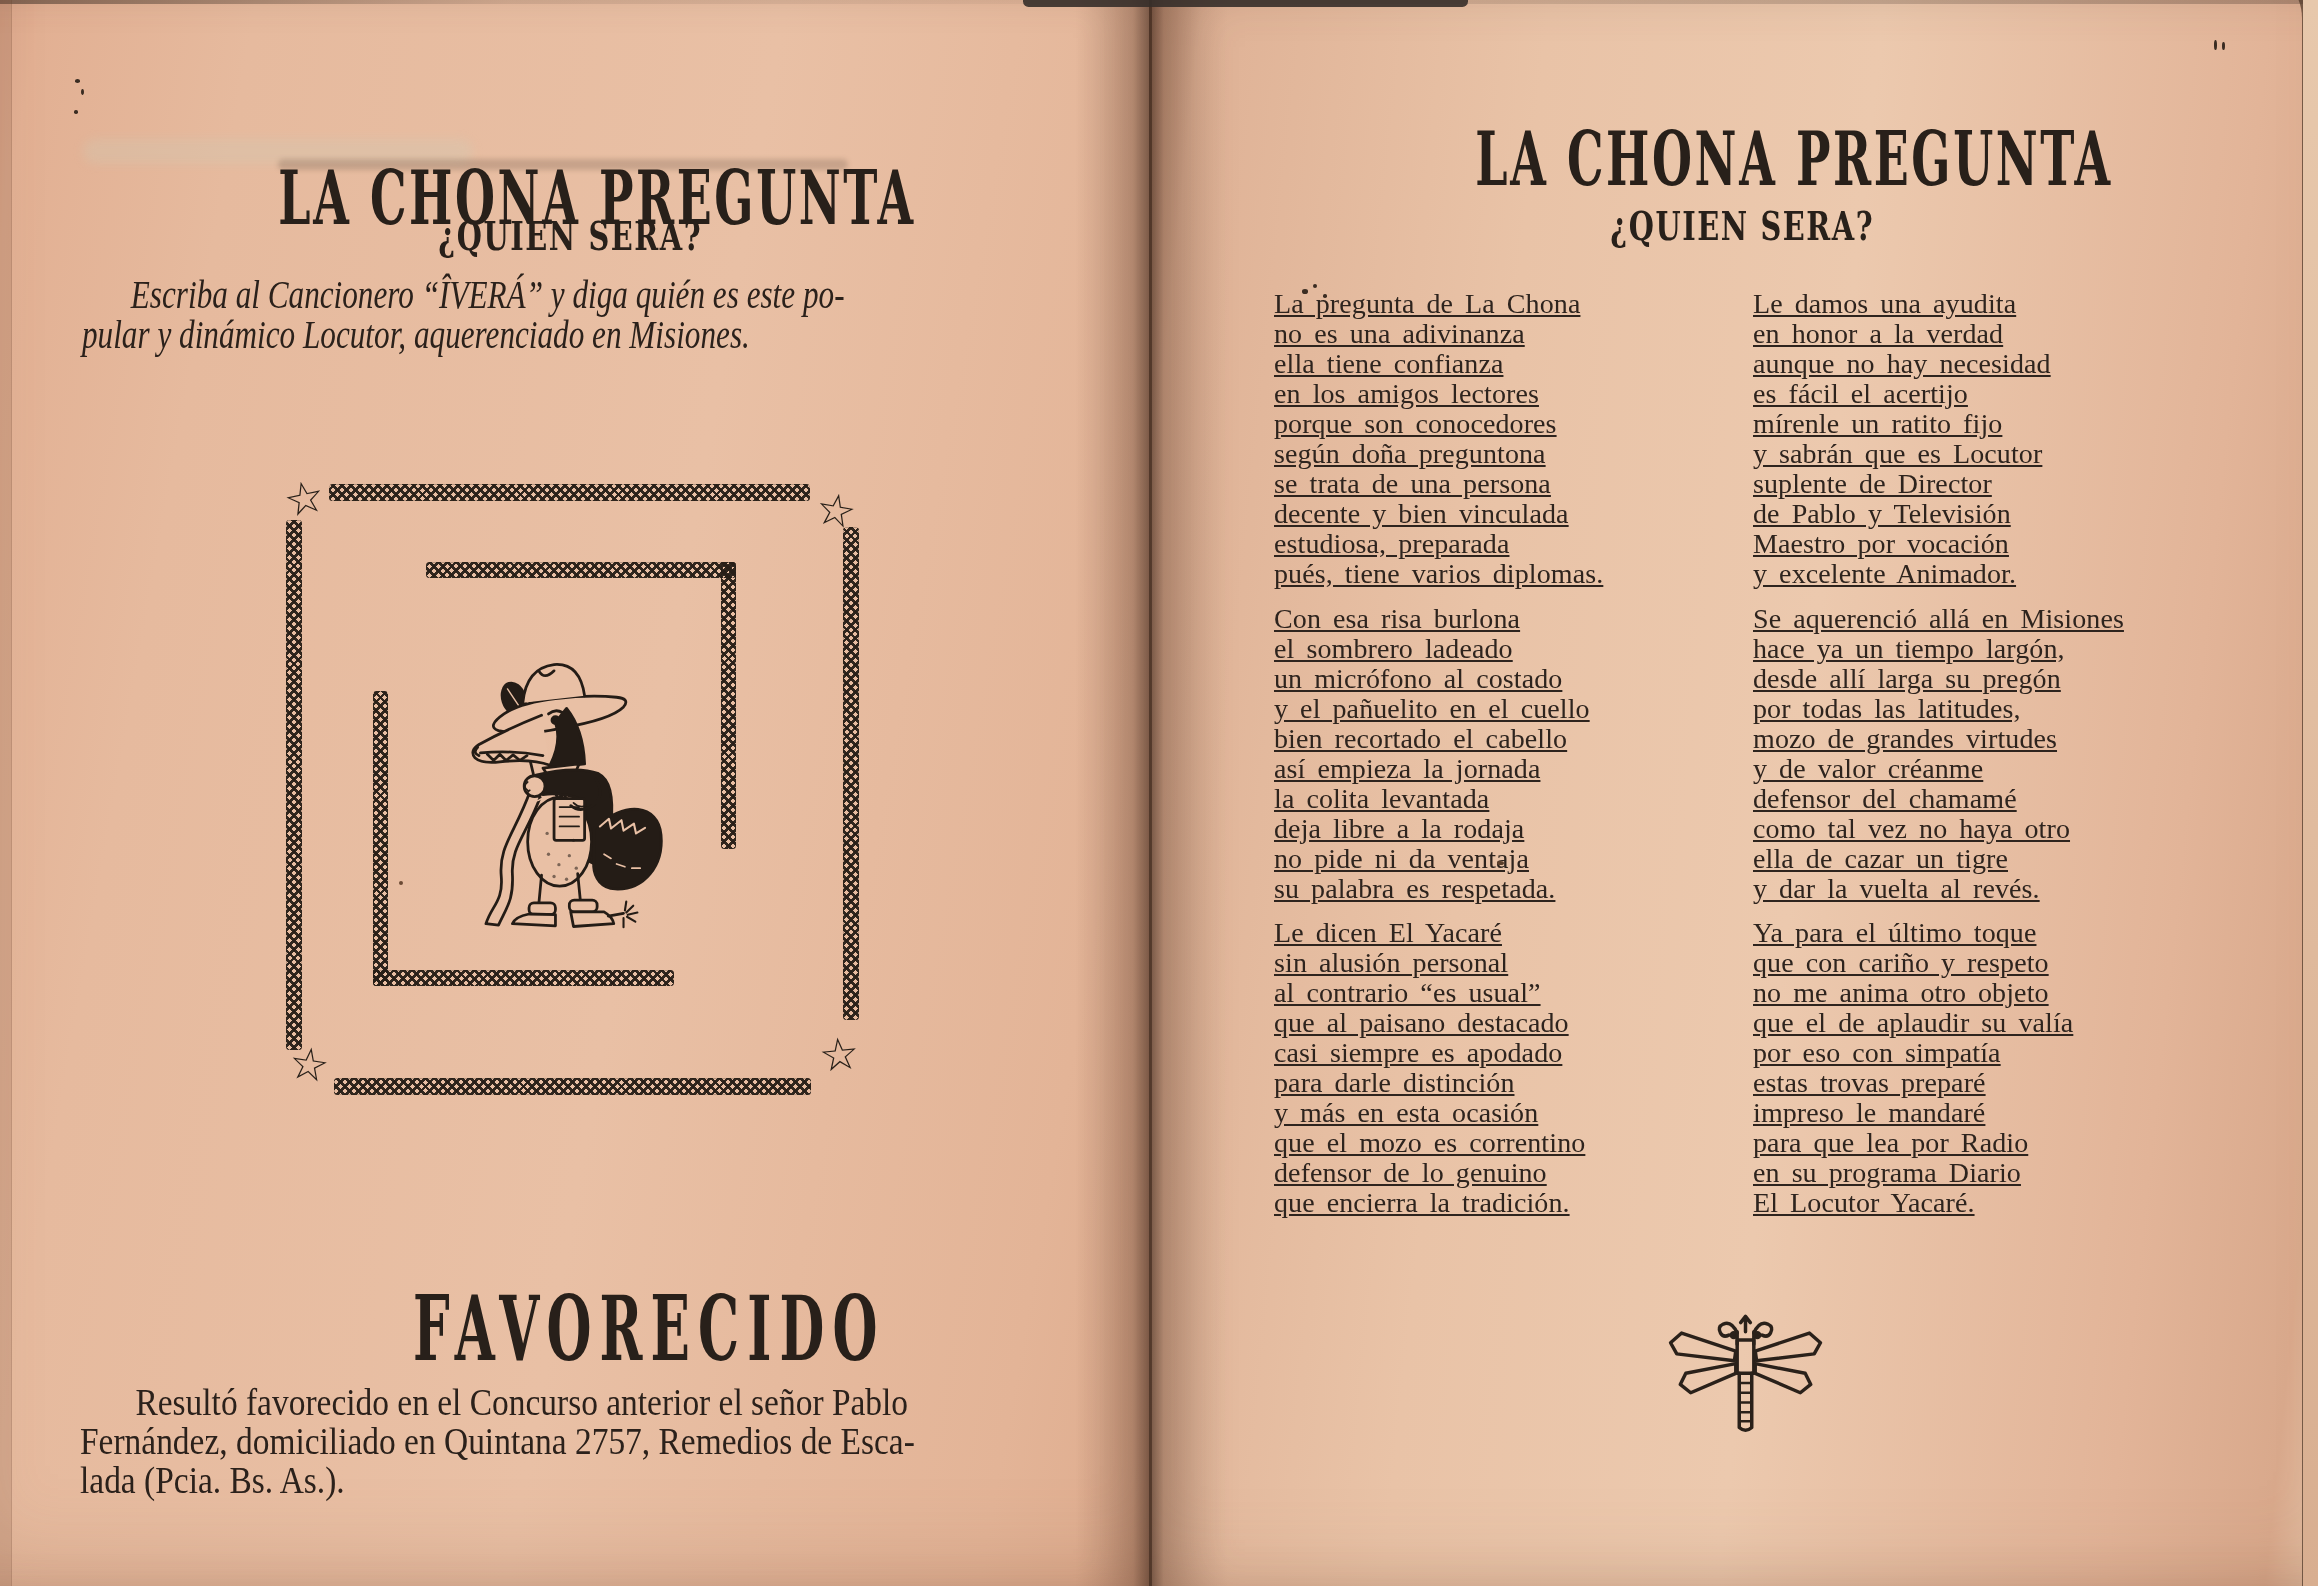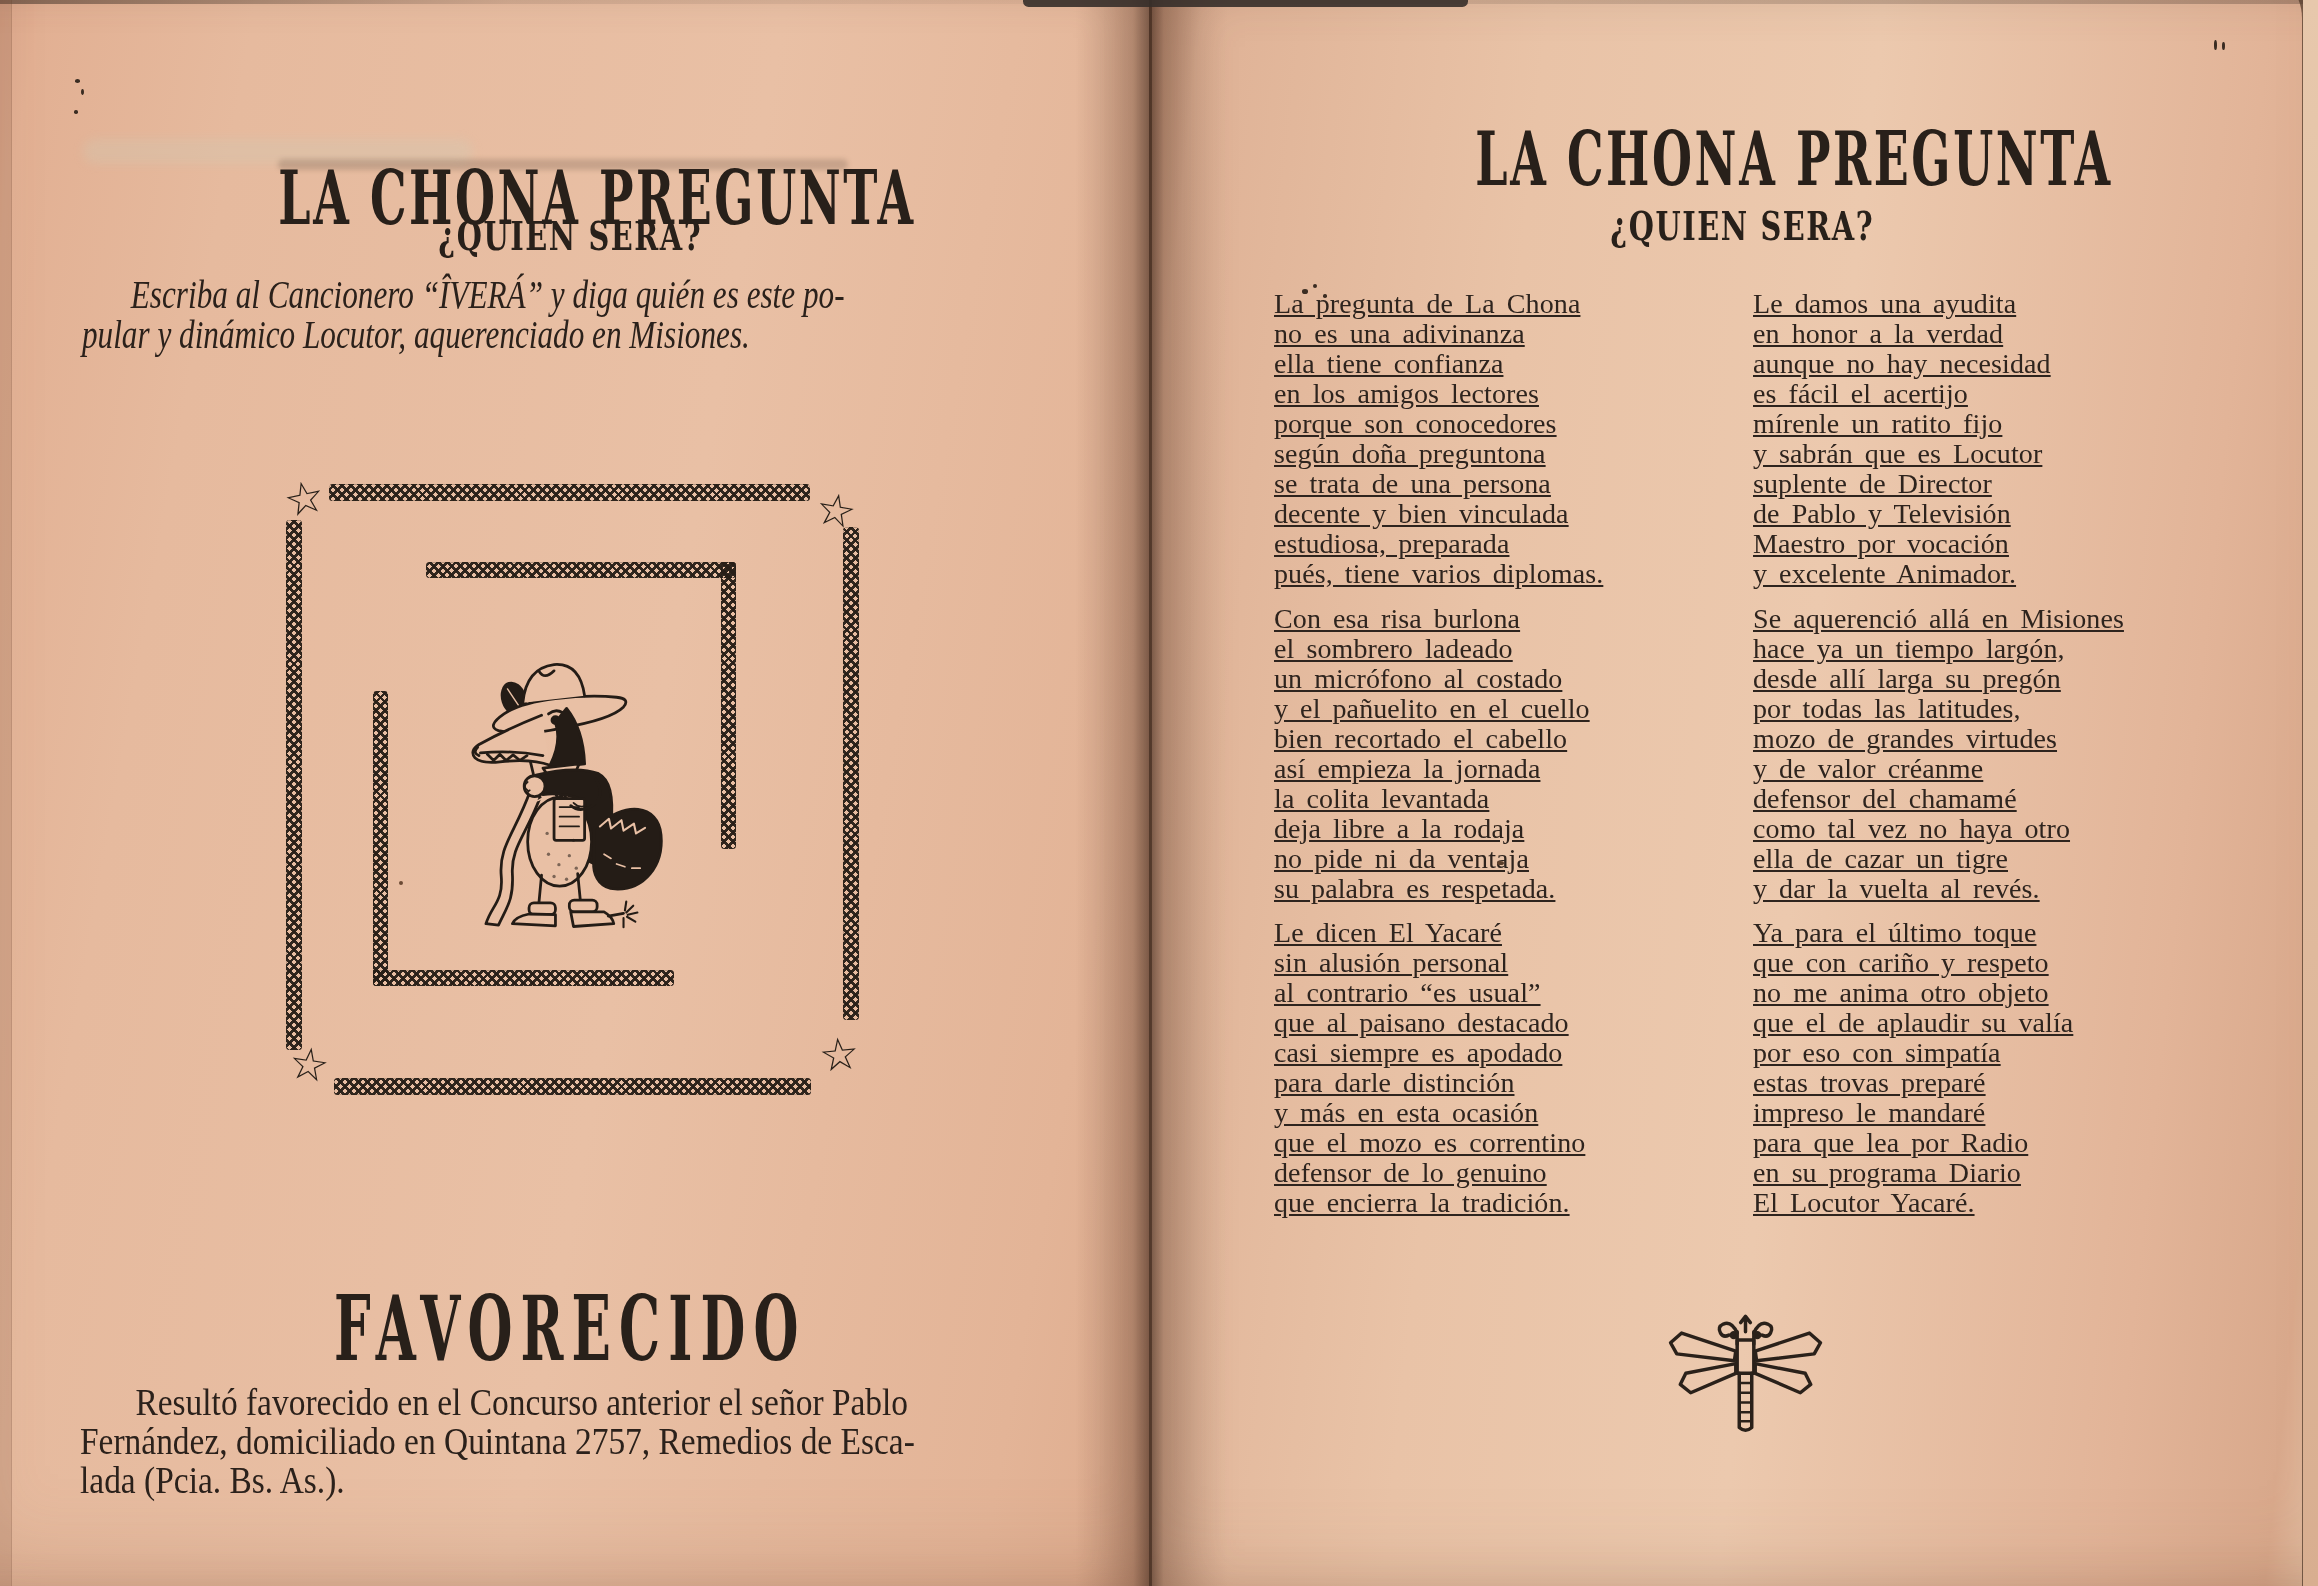--- a/index.html
+++ b/index.html
@@ -172,21 +172,21 @@
           <circle cx="168" cy="362" r="2.4"></circle>
             <circle cx="186" cy="366" r="2.4"></circle>
             <circle cx="200" cy="350" r="2.4"></circle>
           <circle cx="158" cy="300" r="2.4"></circle>
             <circle cx="196" cy="310" r="2.4"></circle>
         </g>
       </g>
     </svg>
   </div>
 
-  <div class="cblock display" style="left:83px;top:1284px;width:974px;">
+  <div class="cblock display" style="left:83px;top:1284px;width:974px;text-align:right;">
     <span class="fav-inner">FAVORECIDO</span>
   </div>
   <div class="fav-body">
       <div class="pline">Resultó favorecido en el Concurso anterior el señor Pablo</div>
       <div class="pline">Fernández, domiciliado en Quintana 2757, Remedios de Esca-</div>
       <div class="pline">lada (Pcia. Bs. As.).</div>
     </div>
 
   <div class="cblock display" style="left:1280px;top:122px;width:925px;">
     <span class="title-inner">LA CHONA PREGUNTA</span>

